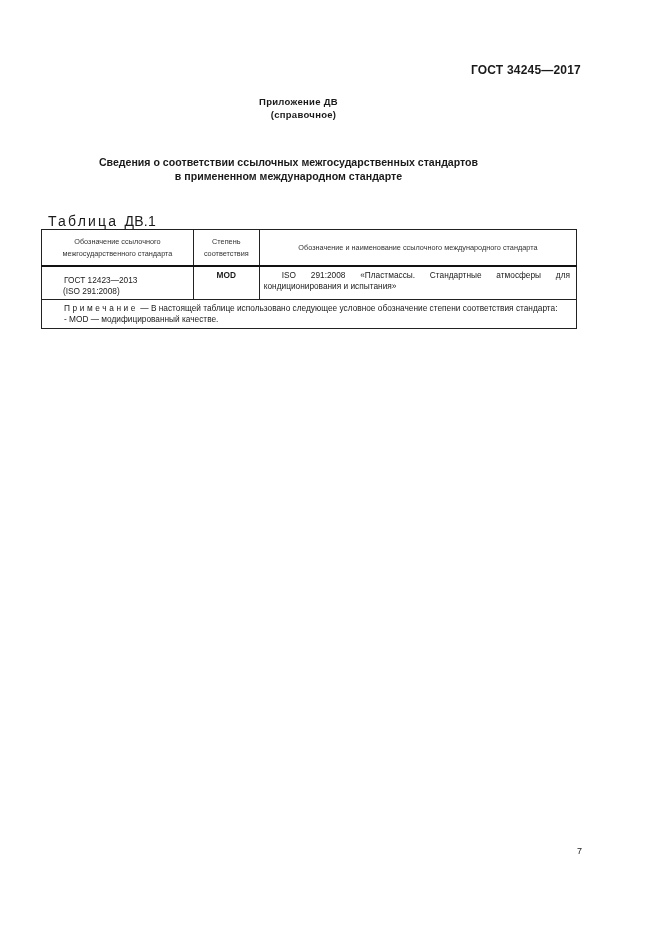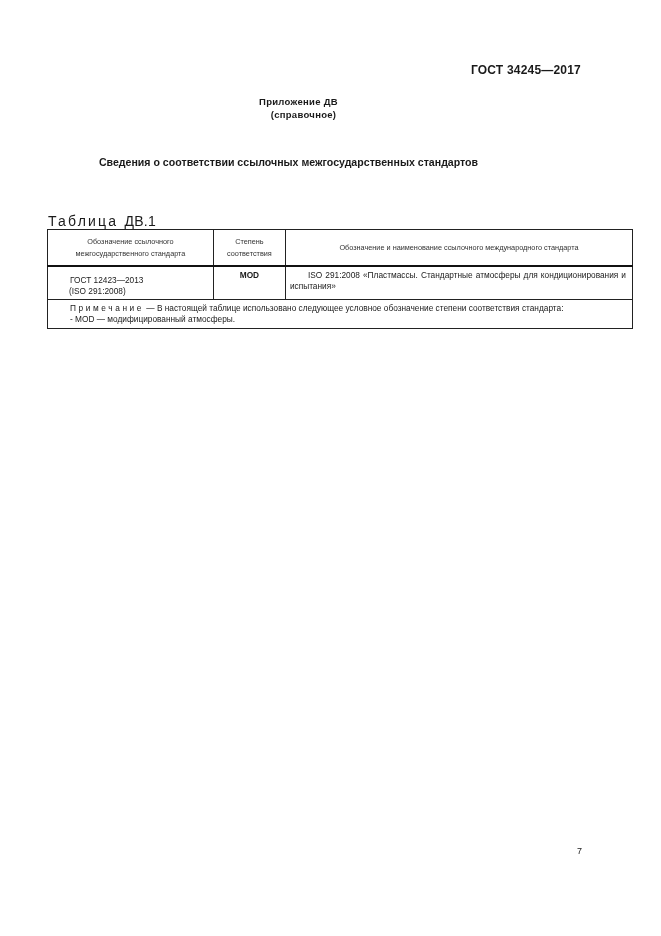--- a/index.html
+++ b/index.html
@@ -54,22 +54,22 @@
       left: 48px;
       font-size: 14px;
       letter-spacing: 2.2px;
     }
     .table-caption .num {
       letter-spacing: 0.3px;
     }
     table.ref {
       position: absolute;
       top: 229px;
-      left: 47px;
-      width: 586px;
+      left: 41px;
+      width: 536px;
       border-collapse: collapse;
       font-size: 8.3px;
       line-height: 11px;
     }
     table.ref td, table.ref th {
       border: 1px solid #222;
       font-weight: normal;
       vertical-align: top;
     }
     table.ref thead th {
@@ -123,20 +123,21 @@
 
 <div class="page-header">ГОСТ 34245—2017</div>
 
 <div class="appendix">
   <div>Приложение ДВ</div>
   <div class="sub">(справочное)</div>
 </div>
 
 <div class="title">
   <div>Сведения о соответствии ссылочных межгосударственных стандартов</div>
+  <div>в примененном международном стандарте</div>
 </div>
 
 <div class="table-caption">
   <span>Таблица</span>
   <span class="num">ДВ.1</span>
 </div>
 
 <table class="ref">
   <colgroup>
     <col style="width:152px">
@@ -155,19 +156,19 @@
       <td class="c1">
         <div>ГОСТ 12423—2013</div>
         <div style="margin-left:-1px;">(ISO 291:2008)</div>
       </td>
       <td class="c2">MOD</td>
       <td class="c3">ISO 291:2008 «Пластмассы. Стандартные атмосферы для кондиционирования и испытания»</td>
     </tr>
     <tr>
       <td class="note" colspan="3">
         <span class="note-word">Примечание</span><span> — В настоящей таблице использовано следующее условное обозначение степени соответствия стандарта:</span>
-        <span class="note-item">- MOD — модифицированный атмосферы.</span>
+        <span class="note-item">- MOD — модифицированный качестве.</span>
       </td>
     </tr>
   </tbody>
 </table>
 
 <div class="page-number">7</div>
 
 </body></html>

